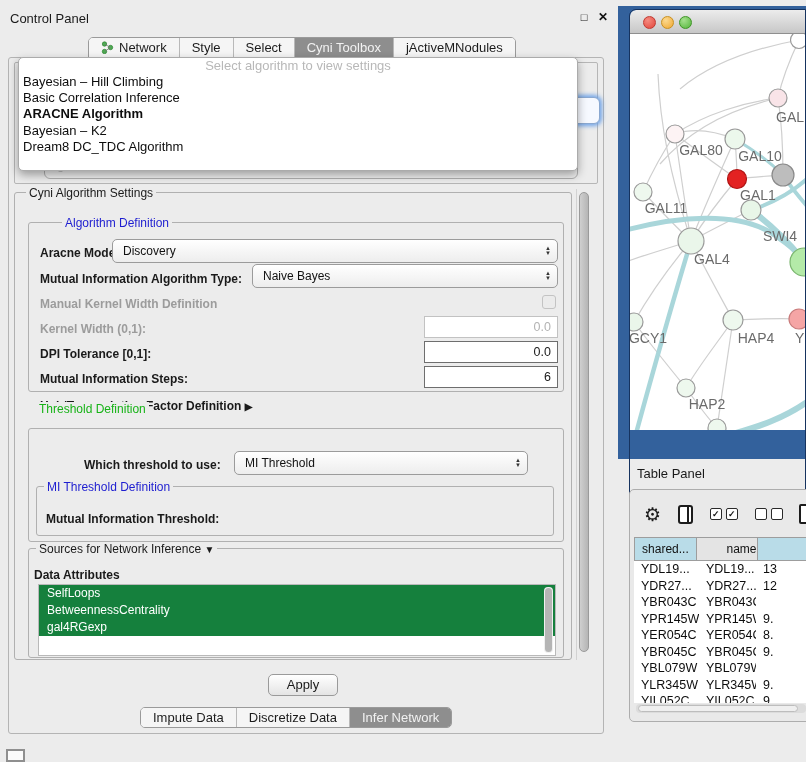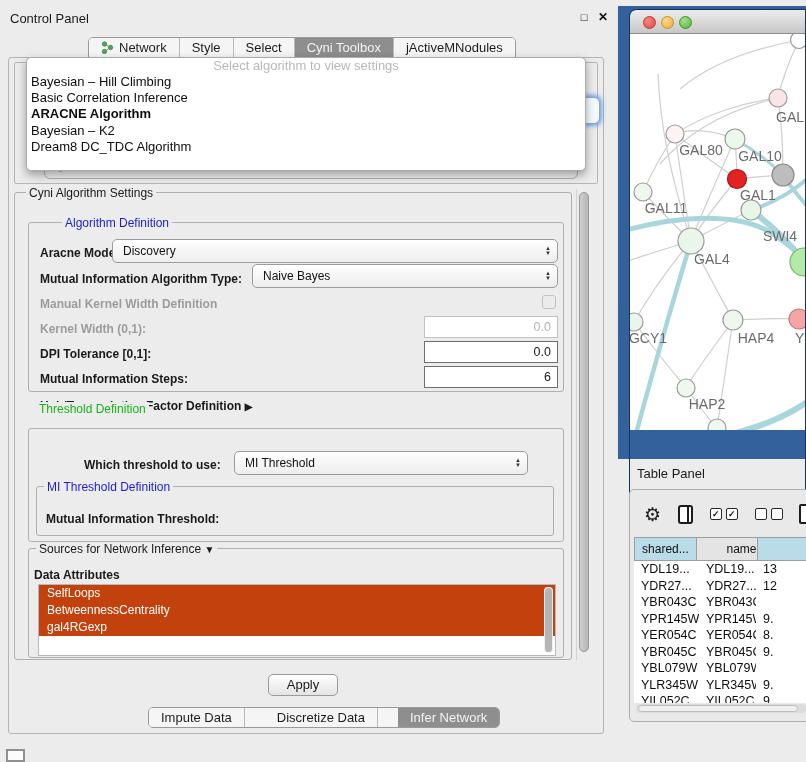--- a/index.html
+++ b/index.html
@@ -14,38 +14,38 @@
   .float-btn { left:577px; font-size:11px; }
   .close-btn { left:596px; font-weight:bold; }
 
   .content-panel { left:8px; top:57px; width:596px; height:677px;
     border:1px solid #b4b4b4; border-radius:3px; background:#ececec; }
 
   
   .tabbar { top:37px; height:21px; display:flex; background:#f5f5f5;
     border:1px solid #9a9a9a; border-radius:5px 5px 0 0; overflow:hidden; z-index:5; }
   .tabbar.top { left:88px; }
-  .tabbar.bottom { left:148px; top:707px; border-radius:5px 5px 5px 5px;gap:20px; }
+  .tabbar.bottom { left:140px; top:707px; border-radius:5px 5px 5px 5px; }
   .tab { padding:0 12px; display:flex; align-items:center; gap:5px; font-size:13px;
     color:#1c1c1c; border-right:1px solid #b9b9b9; background:#f5f5f5; white-space:nowrap; }
   .tab:last-child { border-right:none; }
   .tab.selected { background:#8e8e8e; color:#f2f2f2; }
   .net-ico { width:13px; height:13px; display:inline-block; }
 
   
   .hidden-group { left:14px; top:62px; width:584px; height:122px; border:1px solid #b6b6b6; border-radius:2px; }
   .hidden-combo-focus { left:430px; top:97px; width:170px; height:27px; border:1px solid #8aa8d0;
     border-radius:6px; background:#f6f9ff; box-shadow:0 0 4px 2px rgba(90,150,230,.85); }
   .hidden-node-combo { left:44px; top:151px; width:534px; height:28px; border:1px solid #b0b0b0;
     border-radius:6px; background:#f1f1f1; color:#b9b9b9; font-size:13px; line-height:26px; padding-left:12px; }
 
   
   .algo-dd { left:18px; top:57px; width:560px; height:114px; background:#ffffff;
     border:1px solid #ababab; border-radius:5px; box-shadow:0 4px 10px rgba(0,0,0,.35);
-    z-index:20; overflow:hidden;margin-left:8px; }
+    z-index:20; overflow:hidden; }
   .algo-dd .ph { height:16px; text-align:center; color:#b8b8b8; font-size:13px; line-height:15px; }
   .algo-dd .it { height:16.2px; padding-left:4px; font-size:13px; line-height:16px; color:#0d0d0d; white-space:nowrap; }
   .algo-dd .it.bold { font-weight:bold; }
 
   
   .legend { position:absolute; background:#ececec; padding:0 3px; font-size:12px; white-space:nowrap; }
   .gbox { position:absolute; border:1px solid #b0b0b0; border-radius:3px; }
   .blue { color:#1d1dd0; }
   .green { color:#17b317; }
   .lbl { position:absolute; font-weight:bold; font-size:12px; white-space:nowrap; }
@@ -58,21 +58,21 @@
   .tfield { position:absolute; height:22px; border:1px solid #9e9e9e; background:#fff;
     font-size:12.5px; text-align:right; padding:3px 6px 0 0; }
   .tfield.dis { color:#b3b3b3; border-color:#c2c2c2; }
   .chk { position:absolute; width:14px; height:14px; border:1px solid #c3c3c3; border-radius:3px; background:#ebebeb; }
   .vscroll { position:absolute; left:576px; top:189px; width:14px; height:471px; background:#ececec; border-left:1px solid #d2d2d2; }
   .vthumb { position:absolute; left:1.5px; top:3px; width:10px; height:460px;
     background:linear-gradient(90deg,#cfcfcf,#b5b5b5); border:1px solid #9a9a9a; border-radius:6px; }
 
   .attr-list { position:absolute; left:38px; top:584px; width:518px; height:72px;
     border:1px solid #b9b9b9; background:#fff; overflow:hidden; }
-  .attr-item { height:17px; background:#c2410c; color:#fff; font-size:12px; line-height:16px; padding-left:8px; }
+  .attr-item { height:17px; background:#15803d; color:#fff; font-size:12px; line-height:16px; padding-left:8px; }
   .list-scroll { position:absolute; right:2px; top:2px; width:9px; height:66px; background:#f0f0f0; border-radius:4px; }
   .list-thumb { position:absolute; left:1px; top:1px; width:7px; height:64px; background:#b5b5b5; border-radius:4px; }
 
   .apply-btn { left:268px; top:674px; width:70px; height:22px; border:1px solid #9a9a9a; border-radius:5px;
     background:linear-gradient(#ffffff,#e4e4e4); font-size:13px; text-align:center; line-height:20px; z-index:3; }
 
   .tri { font-size:10px; }
 
   
   .desktop { left:618px; top:6px; width:188px; height:453px; background:#33619c; }

